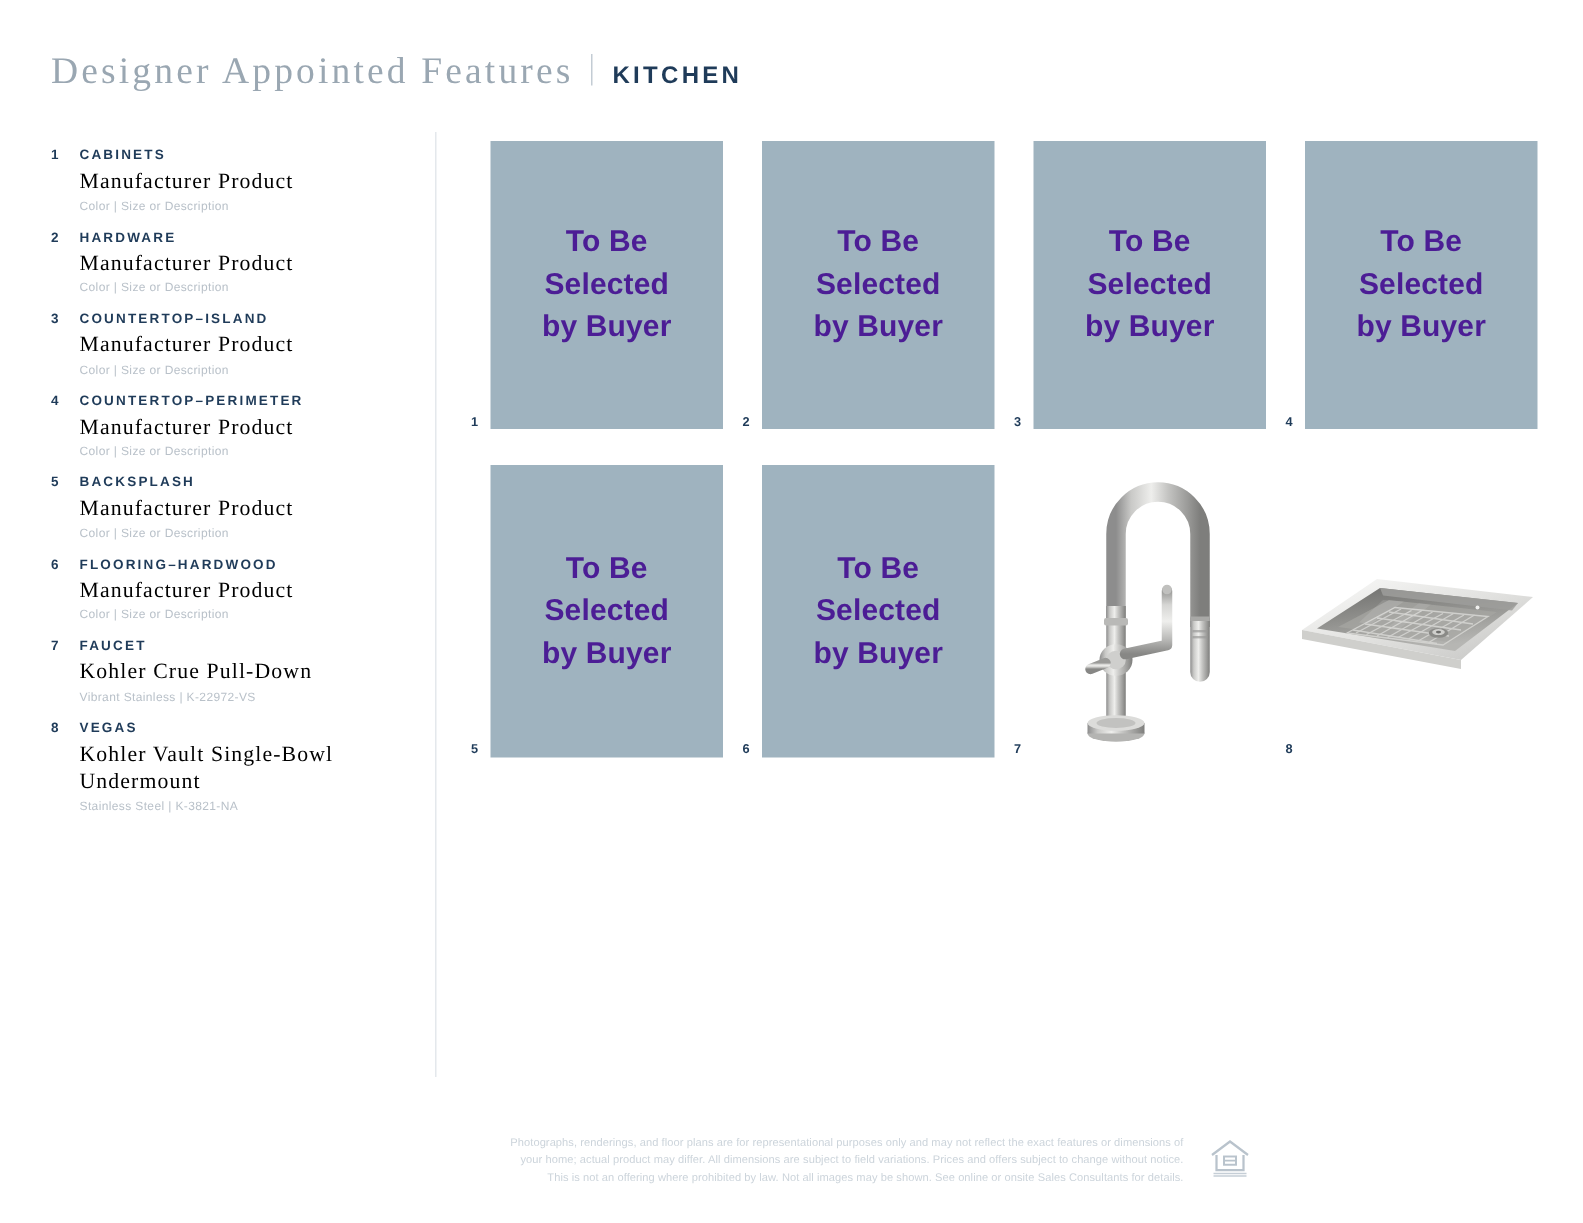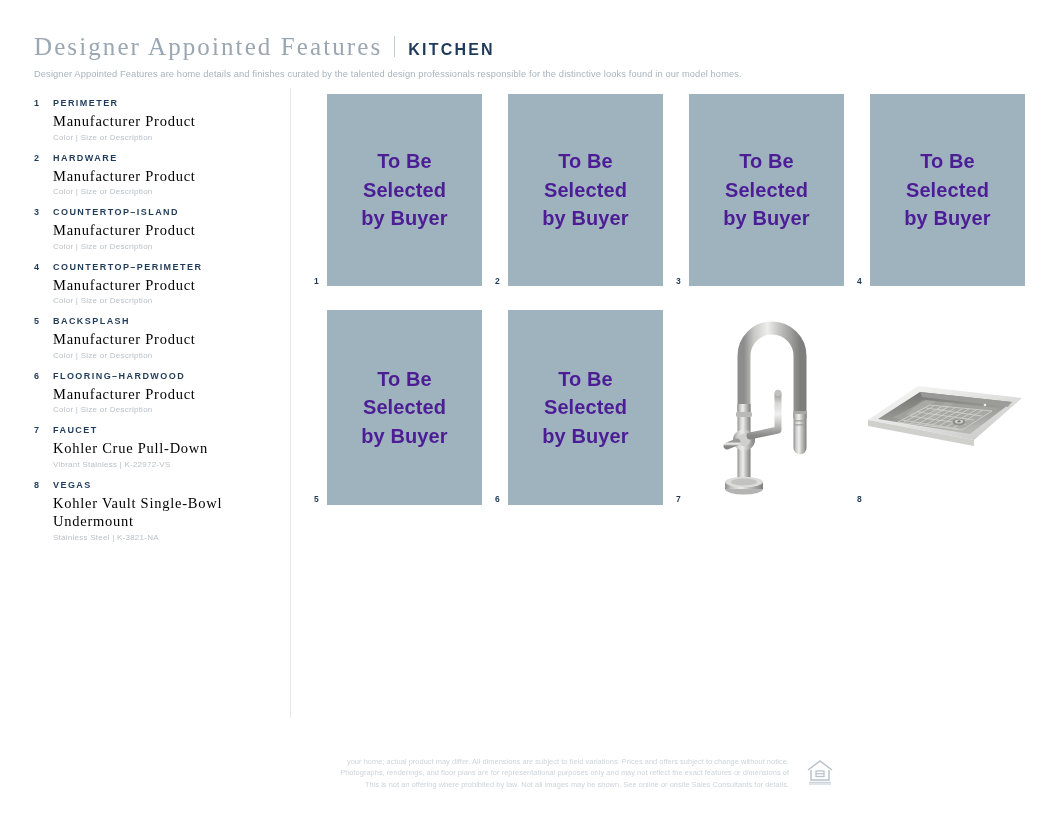--- a/index.html
+++ b/index.html
@@ -194,31 +194,30 @@
 <body>
 
 <div class="page">
 
   <div class="header">
     <div class="title-row">
       <span class="title-main">Designer Appointed Features</span>
       <span class="title-sep"></span>
       <span class="title-sub">KITCHEN</span>
     </div>
-    <div class="subtitle">Designer Appointed Features are home details and finishes curated by the talented design professionals responsible for the distinctive looks found in our model homes.</div>
   </div>
 
   <div class="divider"></div>
 
   <div class="spec-list">
 
     <div class="spec-item">
       <div class="spec-head">
         <span class="spec-num">1</span>
-        <span class="spec-cat">PERIMETER</span>
+        <span class="spec-cat">CABINETS</span>
       </div>
       <div class="spec-body">
         <div class="spec-product">Manufacturer Product</div>
         <div class="spec-desc">Color  |  Size or Description</div>
       </div>
     </div>
 
     <div class="spec-item">
       <div class="spec-head">
         <span class="spec-num">2</span>
@@ -431,22 +430,22 @@
         <polygon points="60,22 74,23 52,38 44,37" fill="#ffffff" opacity="0.12"></polygon>
         <polygon points="84,24 92,25 70,42 62,41" fill="#ffffff" opacity="0.09"></polygon>
       </svg>
     </div>
     <div class="cell-num" style="left:857px; top:494px;">8</div>
 
   </div>
 
 
   <div class="footer-legal">
+    <div>Photographs, renderings, and floor plans are for representational purposes only and may not reflect the exact features or dimensions of</div>
     <div>your home; actual product may differ. All dimensions are subject to field variations. Prices and offers subject to change without notice.</div>
-    <div>Photographs, renderings, and floor plans are for representational purposes only and may not reflect the exact features or dimensions of</div>
     <div>This is not an offering where prohibited by law. Not all images may be shown. See online or onsite Sales Consultants for details.</div>
   </div>
 
   <div class="eho-logo">
     <svg width="30" height="28" viewBox="0 0 30 28">
       <g fill="none" stroke="#b9c3cc" stroke-width="1.5">
         <path d="M3 13 L15 4 L27 13"></path>
         <path d="M6 13 L6 23 L24 23 L24 13"></path>
       </g>
       <rect x="11" y="14" width="8" height="5.5" fill="none" stroke="#b9c3cc" stroke-width="1.3"></rect>

